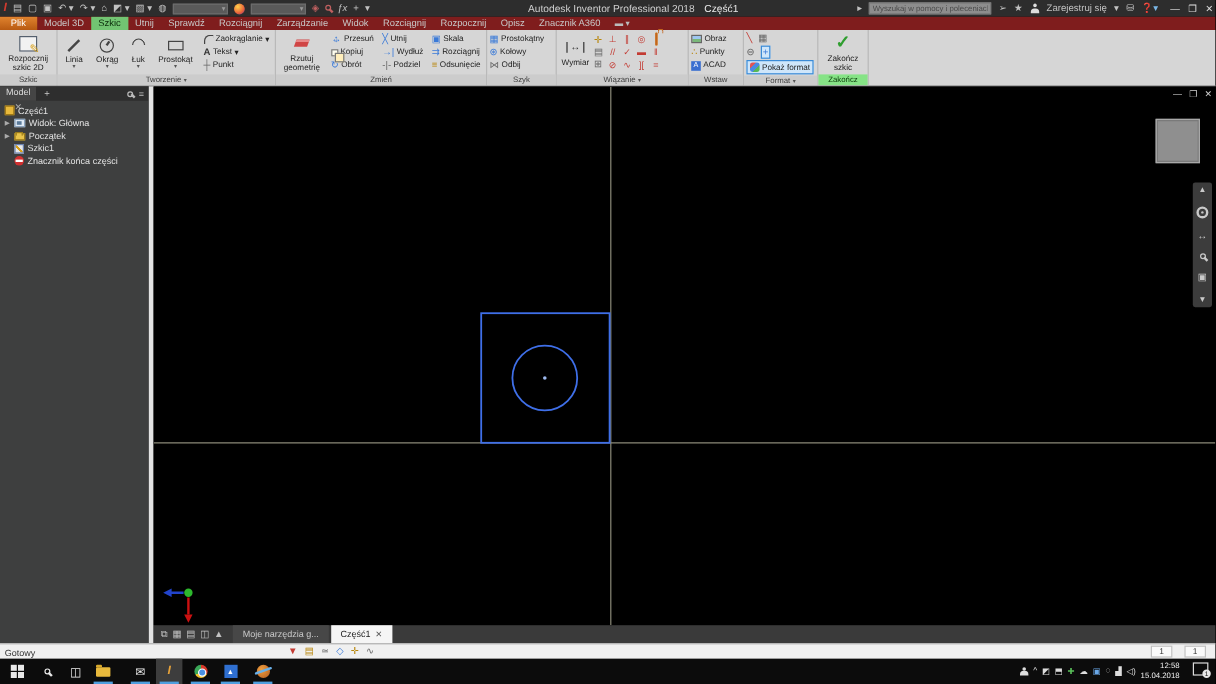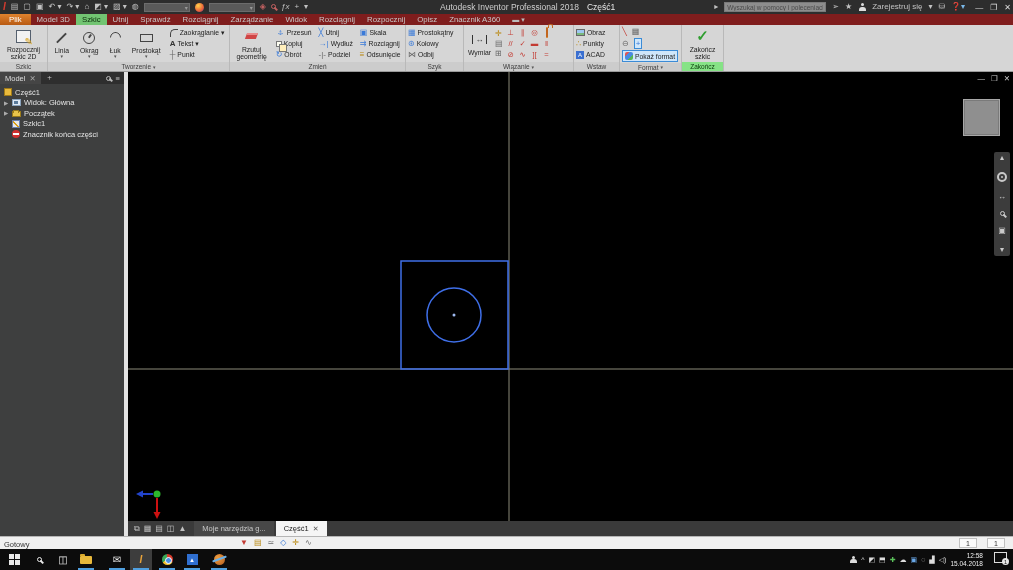--- a/index.html
+++ b/index.html
@@ -81,21 +81,21 @@
            font-size:6.8px; color:#222; padding:1px 2px; }
   .check-ic { color:#2f9e2f; font-size:15px; font-weight:bold; line-height:14px; }
   .congrid { display:grid; grid-template-columns:repeat(4,12px); grid-auto-rows:11px; align-items:center; justify-items:center; }
   .congrid span { font-size:7.5px; line-height:9px; }
   .mag { display:inline-block; width:5px; height:5px; border:1.5px solid currentColor; border-radius:50%; position:relative; }
   .mag::after { content:""; position:absolute; width:4px; height:1.5px; background:currentColor; transform:rotate(45deg); right:-3px; bottom:-1px; }
 
   
   .browser { position:absolute; top:72px; left:0; width:124px; height:464px; background:#3e3f3f; color:#e4e4e4; }
   .bhead { height:12px; background:#2e2e2e; display:flex; align-items:center; font-size:7.5px; color:#ddd; }
-  .btab { background:#454545; height:100%; display:flex; align-items:center; gap:4px; padding:0 5px; }
+  .btab { background:#454545; height:100%; display:flex; align-items:center; gap:4px; padding:0 5px;flex-direction:column; }
   .bplus { padding:0 5px; color:#ccc; }
   .bhead-right { margin-left:auto; display:flex; gap:5px; padding-right:4px; color:#bbb; align-items:center; }
   .tree { padding-top:3px; font-size:7.5px; }
   .titem { display:flex; align-items:center; gap:3px; height:10.5px; padding-left:4px; white-space:nowrap; }
   .titem.child { }
   .exp { color:#aaa; font-size:5.5px; width:5px; }
   .part-ic { width:8px; height:8px; background:#e8b93c; border:1px solid #a07a18; }
   .view-ic { width:9px; height:7px; border:1px solid #8ba3bd; background:#dfe9f4; position:relative; }
   .view-ic::after{ content:""; position:absolute; left:1px; top:1px; width:4px; height:3px; background:#5a7a9a; }
   .folder-ic { width:9px; height:6px; background:#e8c34a; border:1px solid #9a7a1a; position:relative; margin-top:2px; }

